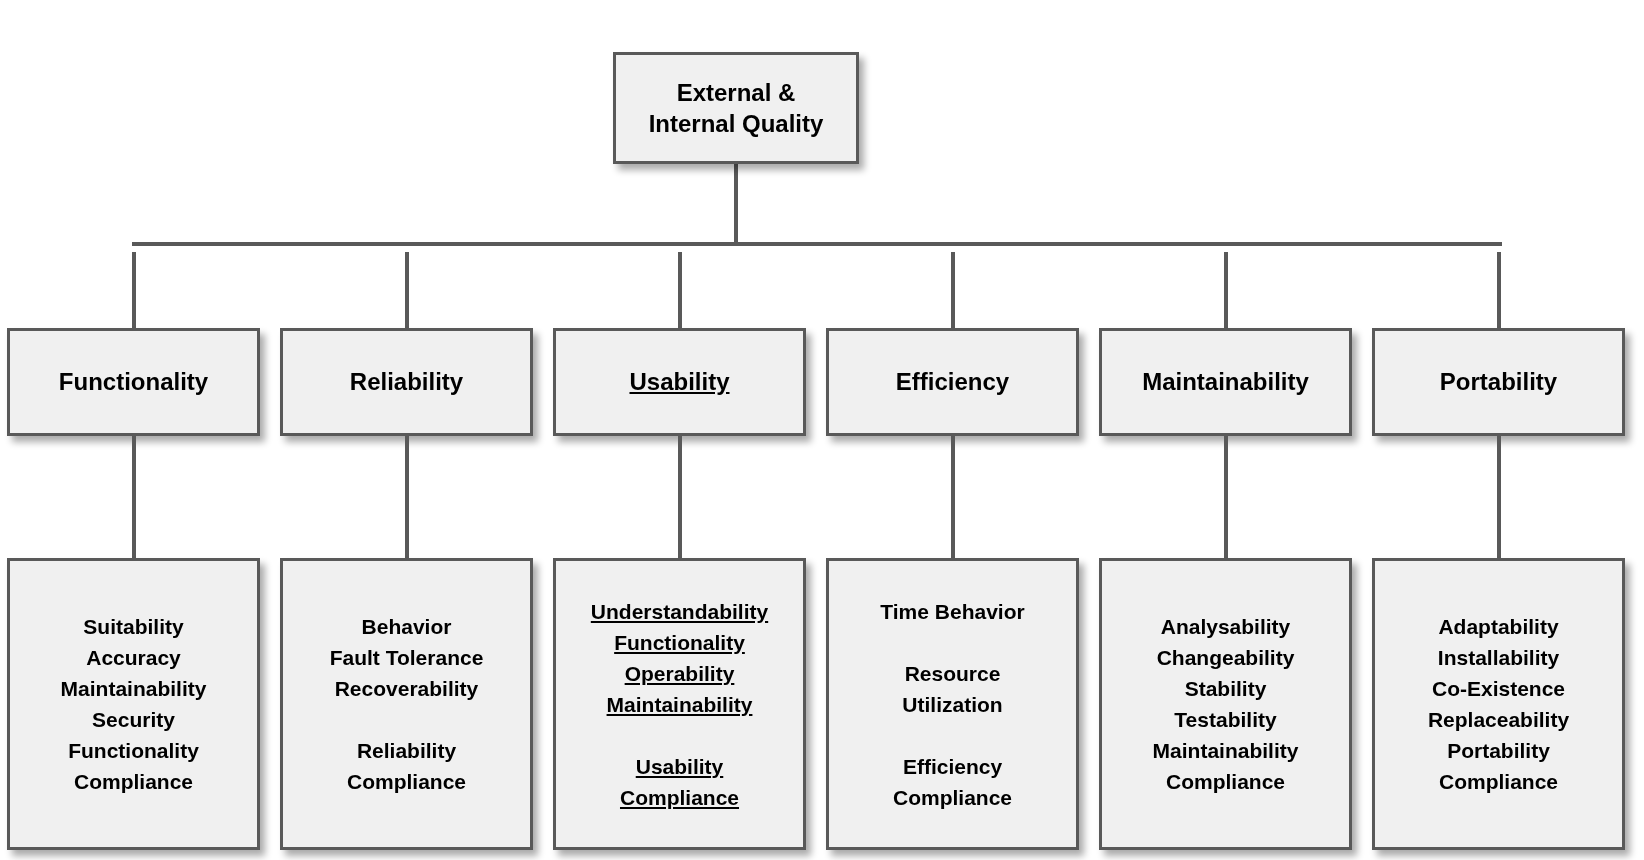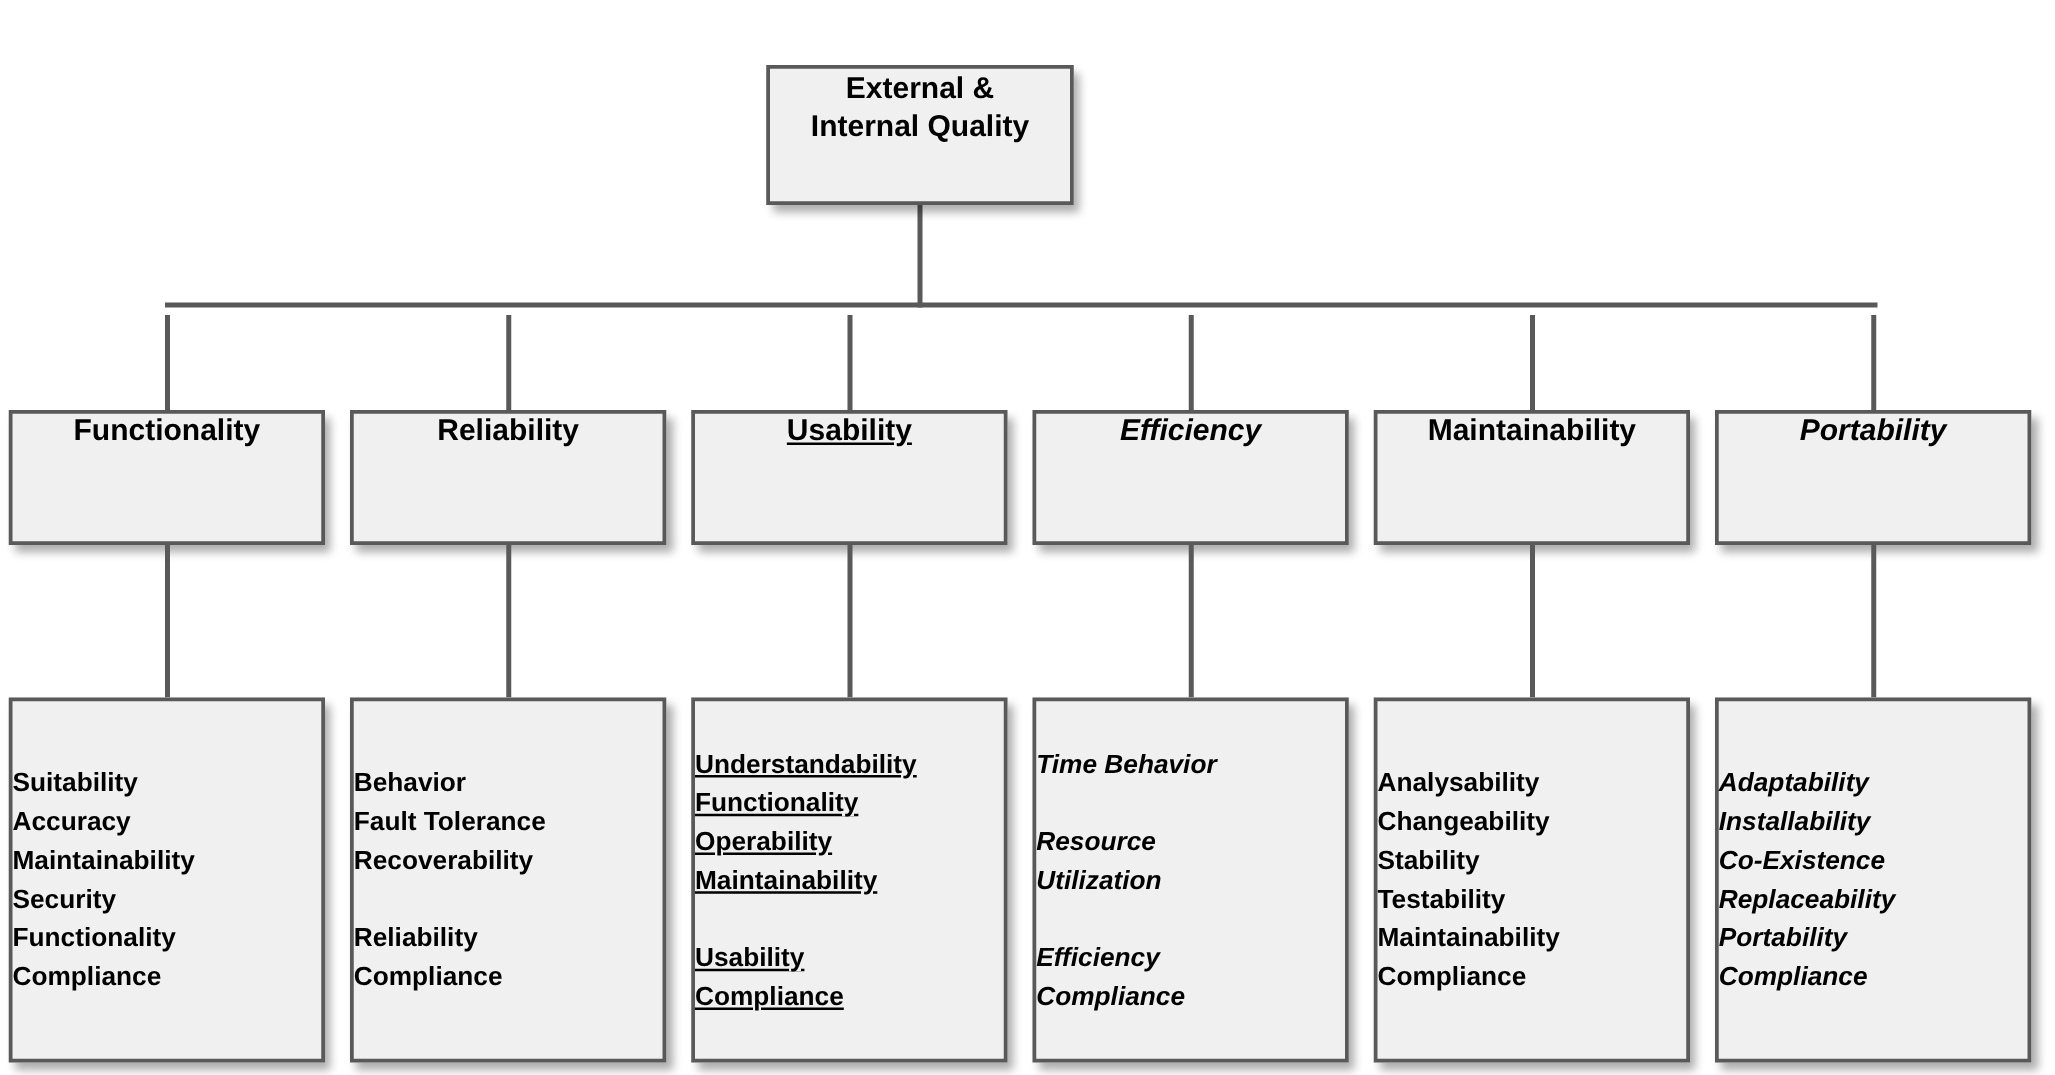--- a/index.html
+++ b/index.html
@@ -16,21 +16,21 @@
     font-weight: bold;
     color: #000000;
     overflow: hidden;
   }
   .box {
     box-sizing: border-box;
     background: #f0f0f0;
     border: 3px solid #595959;
     box-shadow: 5px 6px 7px rgba(0,0,0,0.33);
     display: flex;
-    align-items: flex-start;
+    align-items: center;
     justify-content: center;
     text-align: center;
   }
   #root-box {
     position: absolute;
     left: 613px;
     top: 52px;
     width: 246px;
     height: 112px;
     font-size: 24px;
@@ -59,23 +59,23 @@
     position: absolute;
     top: 252px;
     width: 253px;
     display: flex;
     flex-direction: column;
     align-items: center;
   }
   .c0 { left: 7px; }
   .c1 { left: 280px; }
   .c2 { left: 553px; text-decoration: underline; }
-  .c3 { left: 826px; font-style: italic; }
+  .c3 { left: 826px; }
   .c4 { left: 1099px; }
-  .c5 { left: 1372px; font-style: italic; }
+  .c5 { left: 1372px; }
   .stub {
     width: 4px;
     height: 76px;
     background: #595959;
   }
   .l2 {
     width: 253px;
     height: 108px;
     font-size: 24px;
   }

